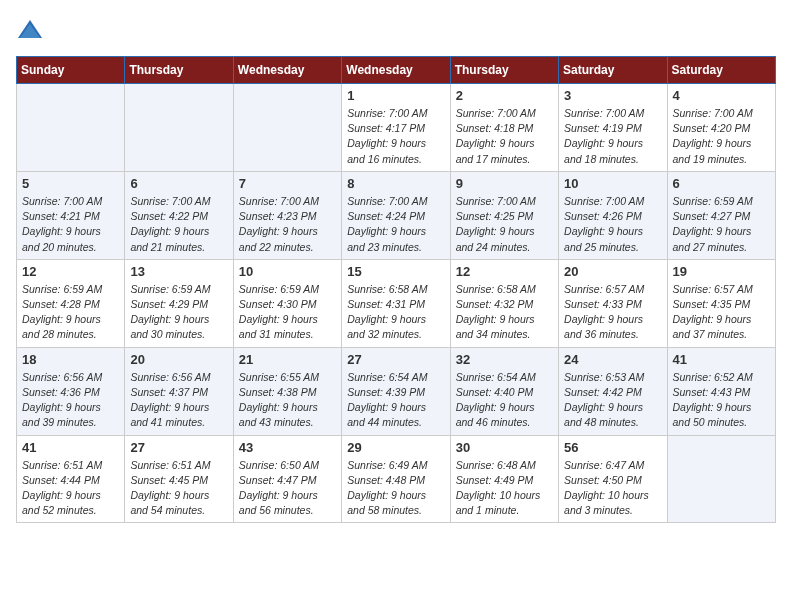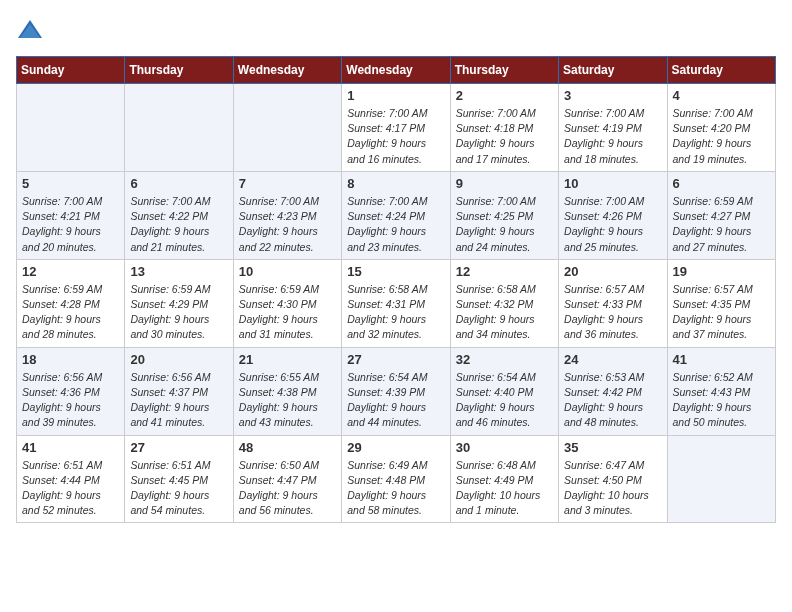--- a/index.html
+++ b/index.html
@@ -239,31 +239,31 @@
       <tr>
         <td>
           <span class="day-number">41</span>
           <div class="cell-text">Sunrise: 6:51 AM<br>Sunset: 4:44 PM<br>Daylight: 9 hours and 52 minutes.</div>
         </td>
         <td>
           <span class="day-number">27</span>
           <div class="cell-text">Sunrise: 6:51 AM<br>Sunset: 4:45 PM<br>Daylight: 9 hours and 54 minutes.</div>
         </td>
         <td>
-          <span class="day-number">48</span>
+          <span class="day-number">43</span>
           <div class="cell-text">Sunrise: 6:50 AM<br>Sunset: 4:47 PM<br>Daylight: 9 hours and 56 minutes.</div>
         </td>
         <td>
           <span class="day-number">29</span>
           <div class="cell-text">Sunrise: 6:49 AM<br>Sunset: 4:48 PM<br>Daylight: 9 hours and 58 minutes.</div>
         </td>
         <td>
           <span class="day-number">30</span>
           <div class="cell-text">Sunrise: 6:48 AM<br>Sunset: 4:49 PM<br>Daylight: 10 hours and 1 minute.</div>
         </td>
         <td>
-          <span class="day-number">35</span>
+          <span class="day-number">56</span>
           <div class="cell-text">Sunrise: 6:47 AM<br>Sunset: 4:50 PM<br>Daylight: 10 hours and 3 minutes.</div>
         </td>
         <td class="empty-cell"></td>
       </tr>
     </tbody>
 </table>
 
 </body></html>

